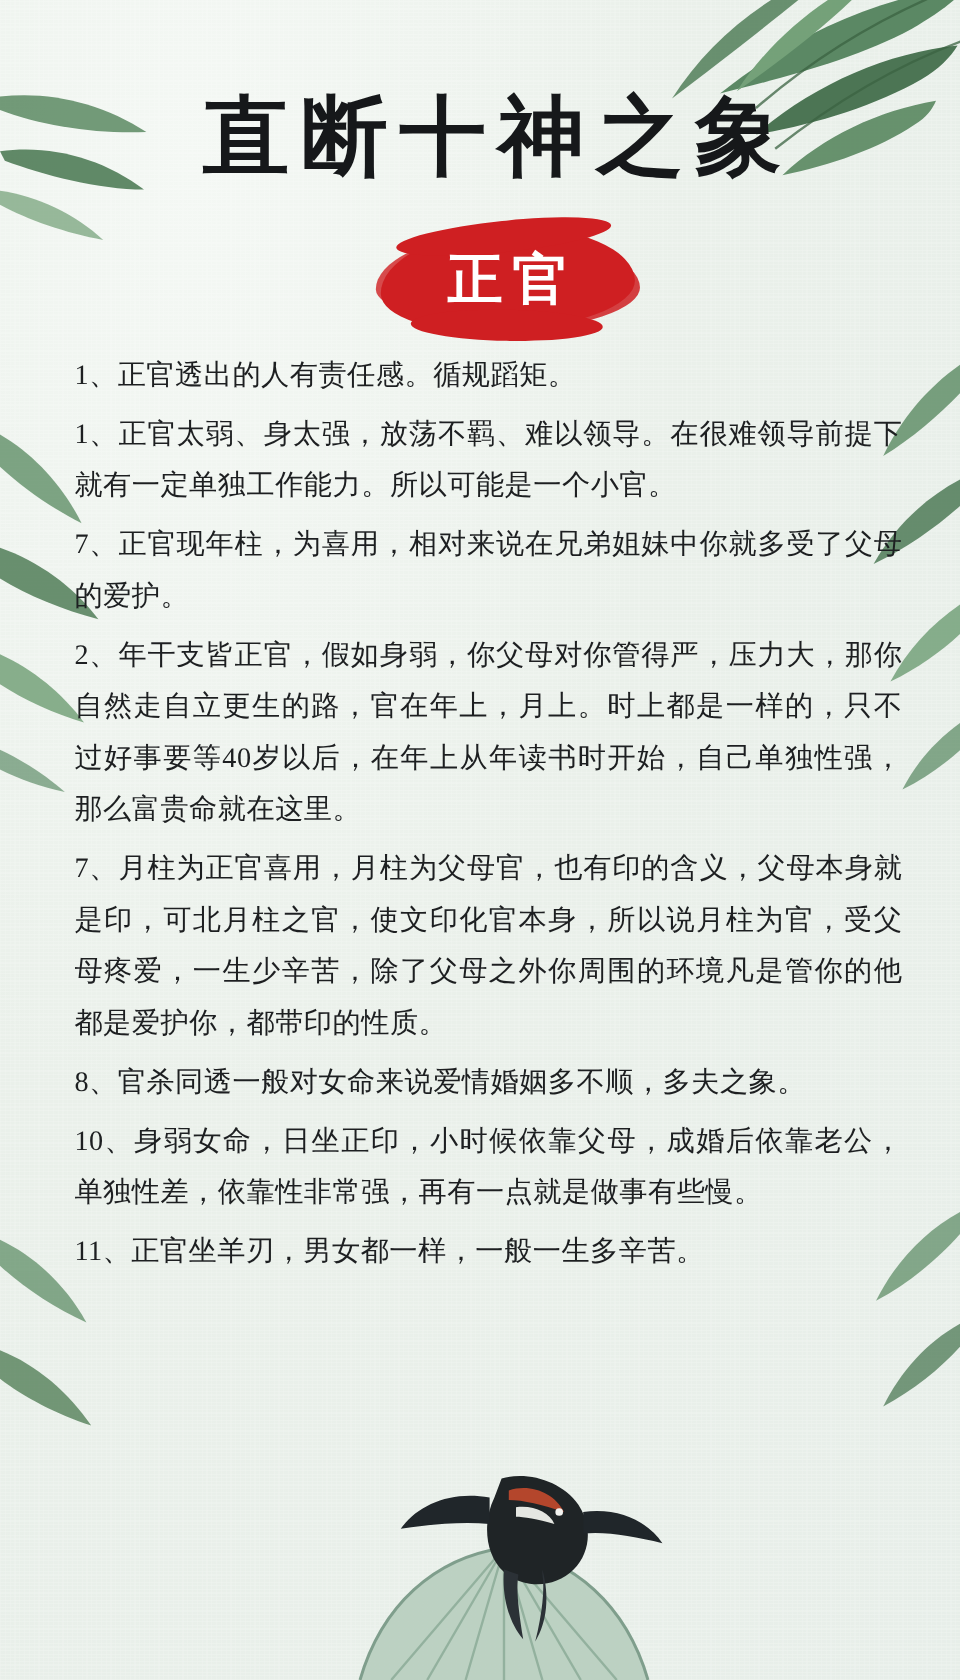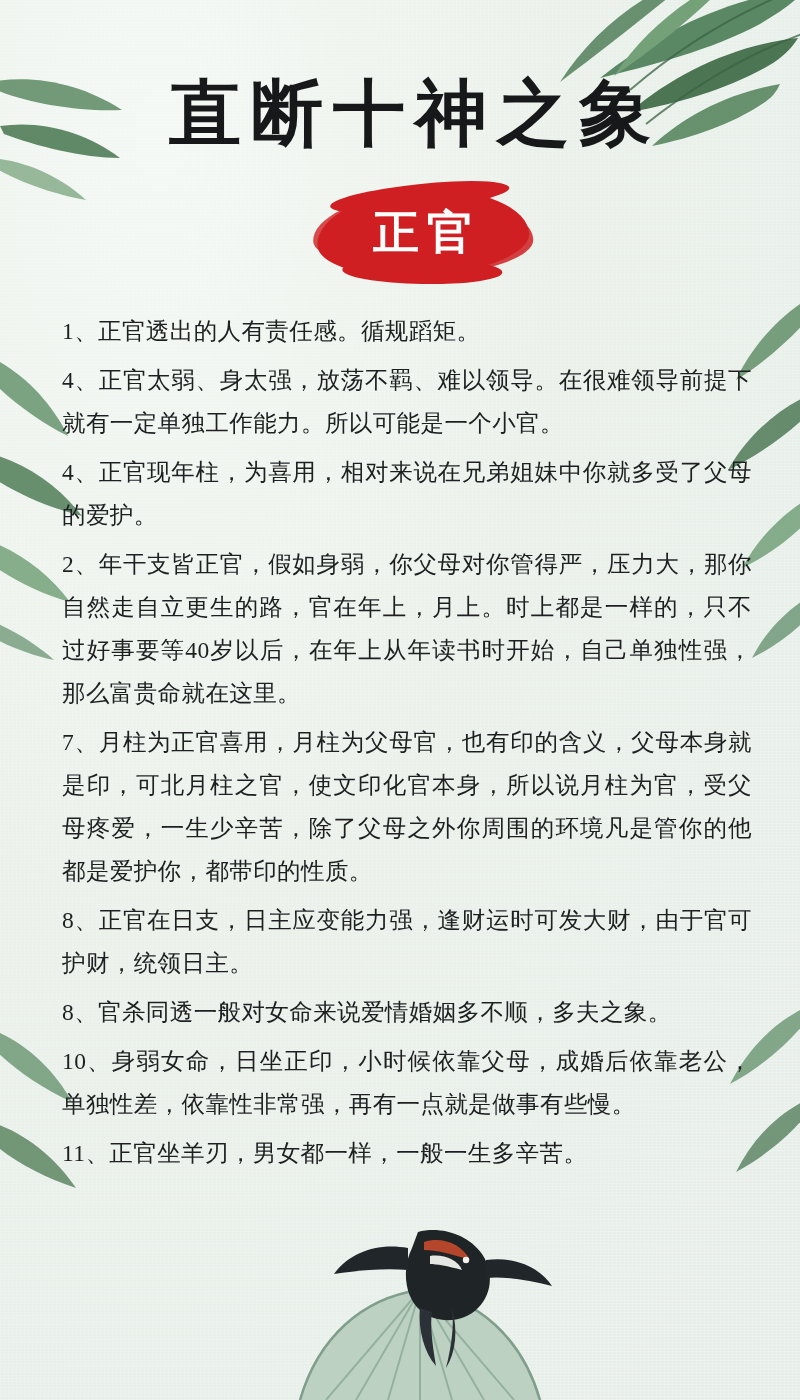--- a/index.html
+++ b/index.html
@@ -118,21 +118,21 @@
     font-size: 46px;
     font-weight: 700;
     letter-spacing: 8px;
     text-indent: 8px;
     font-family: "Liberation Serif", "DejaVu Serif", serif;
   }
 
   
   .content {
     position: absolute;
-    top: 310px;
+    top: 292px;
     left: 62px;
     width: 690px;
     z-index: 4;
   }
   .para {
     font-size: 23.5px;
     line-height: 43px;
     color: #1d1f21;
     margin: 0 0 6px 0;
     text-align: justify;
@@ -229,25 +229,24 @@
 
   <div class="seal-wrap">
     <div class="seal">
       <div class="seal-blob"></div>
       <div class="seal-text">正官</div>
     </div>
   </div>
 
   <div class="content">
     <p class="para">1、正官透出的人有责任感。循规蹈矩。</p>
-    <p class="para">4、正官太弱、身太强，放荡不羁、难以领导。在很难领导前提下就有一定单独工作能力。所以可能是一个小官。</p>
-    <p class="para">4、正官现年柱，为喜用，相对来说在兄弟姐妹中你就多受了父母的爱护。</p>
+    <p class="para">1、正官太弱、身太强，放荡不羁、难以领导。在很难领导前提下就有一定单独工作能力。所以可能是一个小官。</p>
+    <p class="para">7、正官现年柱，为喜用，相对来说在兄弟姐妹中你就多受了父母的爱护。</p>
     <p class="para">2、年干支皆正官，假如身弱，你父母对你管得严，压力大，那你自然走自立更生的路，官在年上，月上。时上都是一样的，只不过好事要等40岁以后，在年上从年读书时开始，自己单独性强，那么富贵命就在这里。</p>
     <p class="para">7、月柱为正官喜用，月柱为父母官，也有印的含义，父母本身就是印，可北月柱之官，使文印化官本身，所以说月柱为官，受父母疼爱，一生少辛苦，除了父母之外你周围的环境凡是管你的他都是爱护你，都带印的性质。</p>
-    <p class="para">8、正官在日支，日主应变能力强，逢财运时可发大财，由于官可护财，统领日主。</p>
     <p class="para">8、官杀同透一般对女命来说爱情婚姻多不顺，多夫之象。</p>
     <p class="para">10、身弱女命，日坐正印，小时候依靠父母，成婚后依靠老公，单独性差，依靠性非常强，再有一点就是做事有些慢。</p>
     <p class="para">11、正官坐羊刃，男女都一样，一般一生多辛苦。</p>
   </div>
 
   <div class="bottom-art">
     <svg width="800" height="180" viewBox="0 0 800 180">
 
       <g>
         <path d="M300 180 C318 118 362 78 420 70 C478 78 522 118 540 180 Z" fill="#b9cfc0" opacity="0.95"></path>

